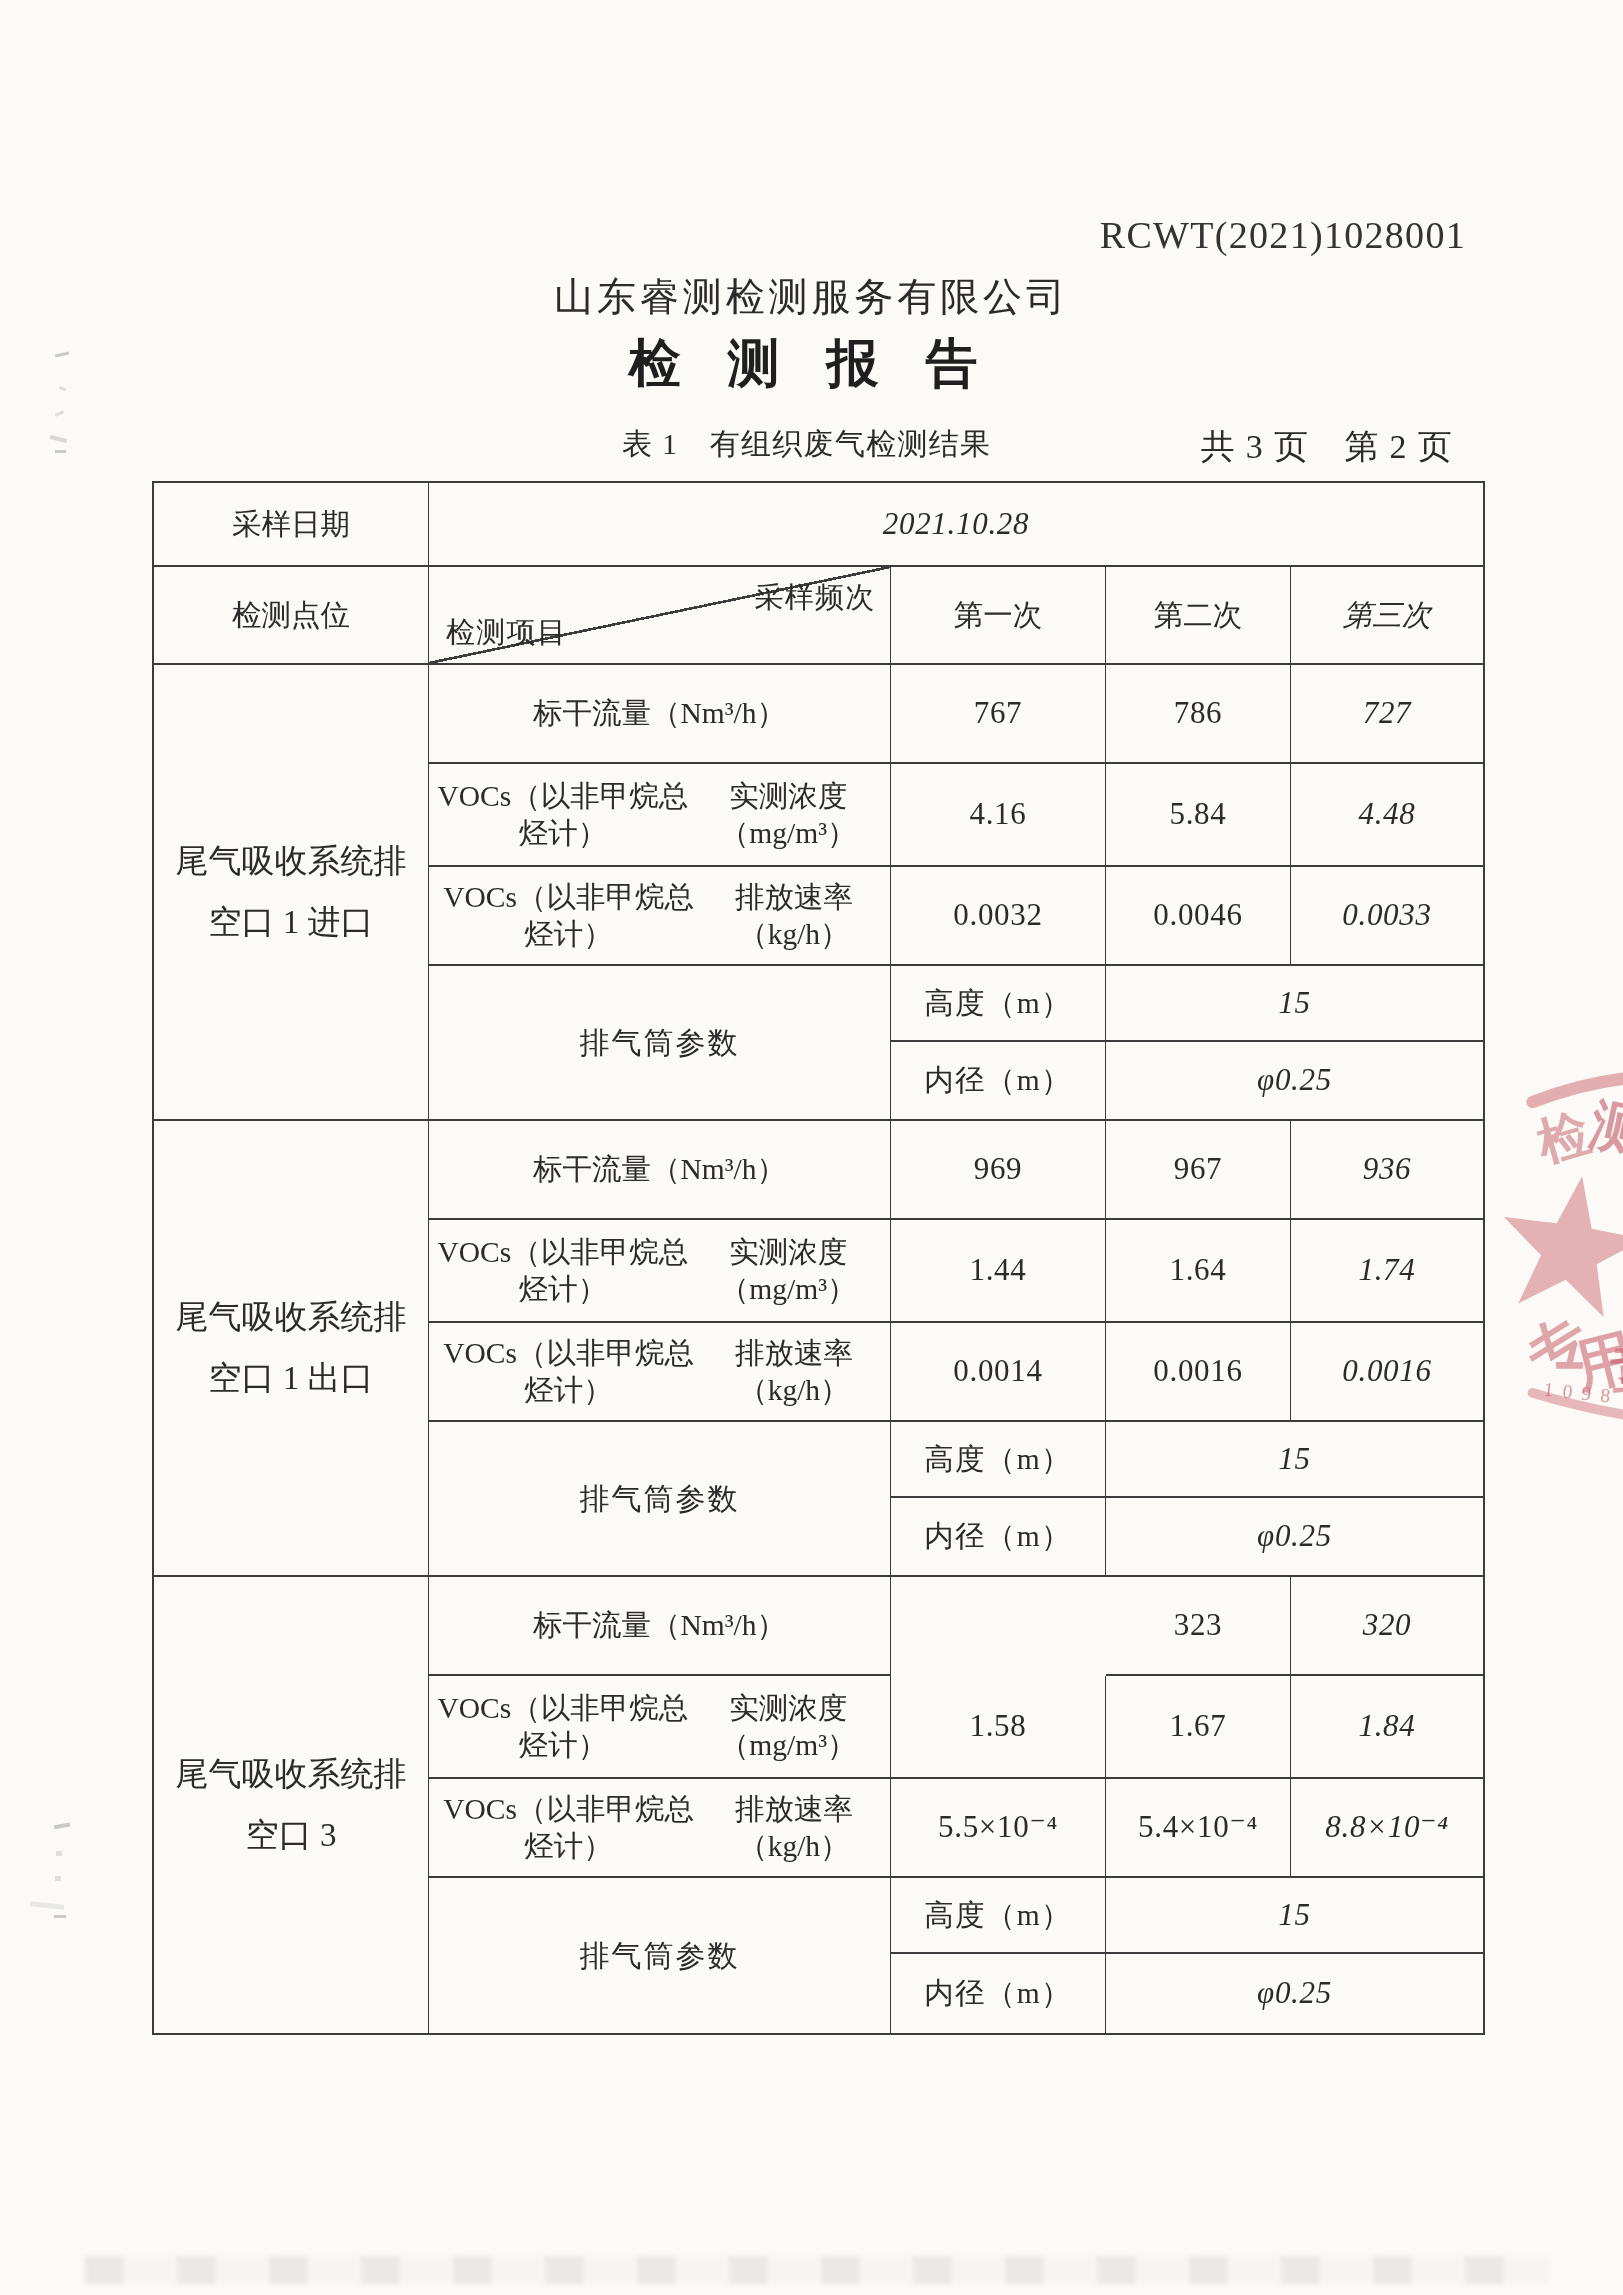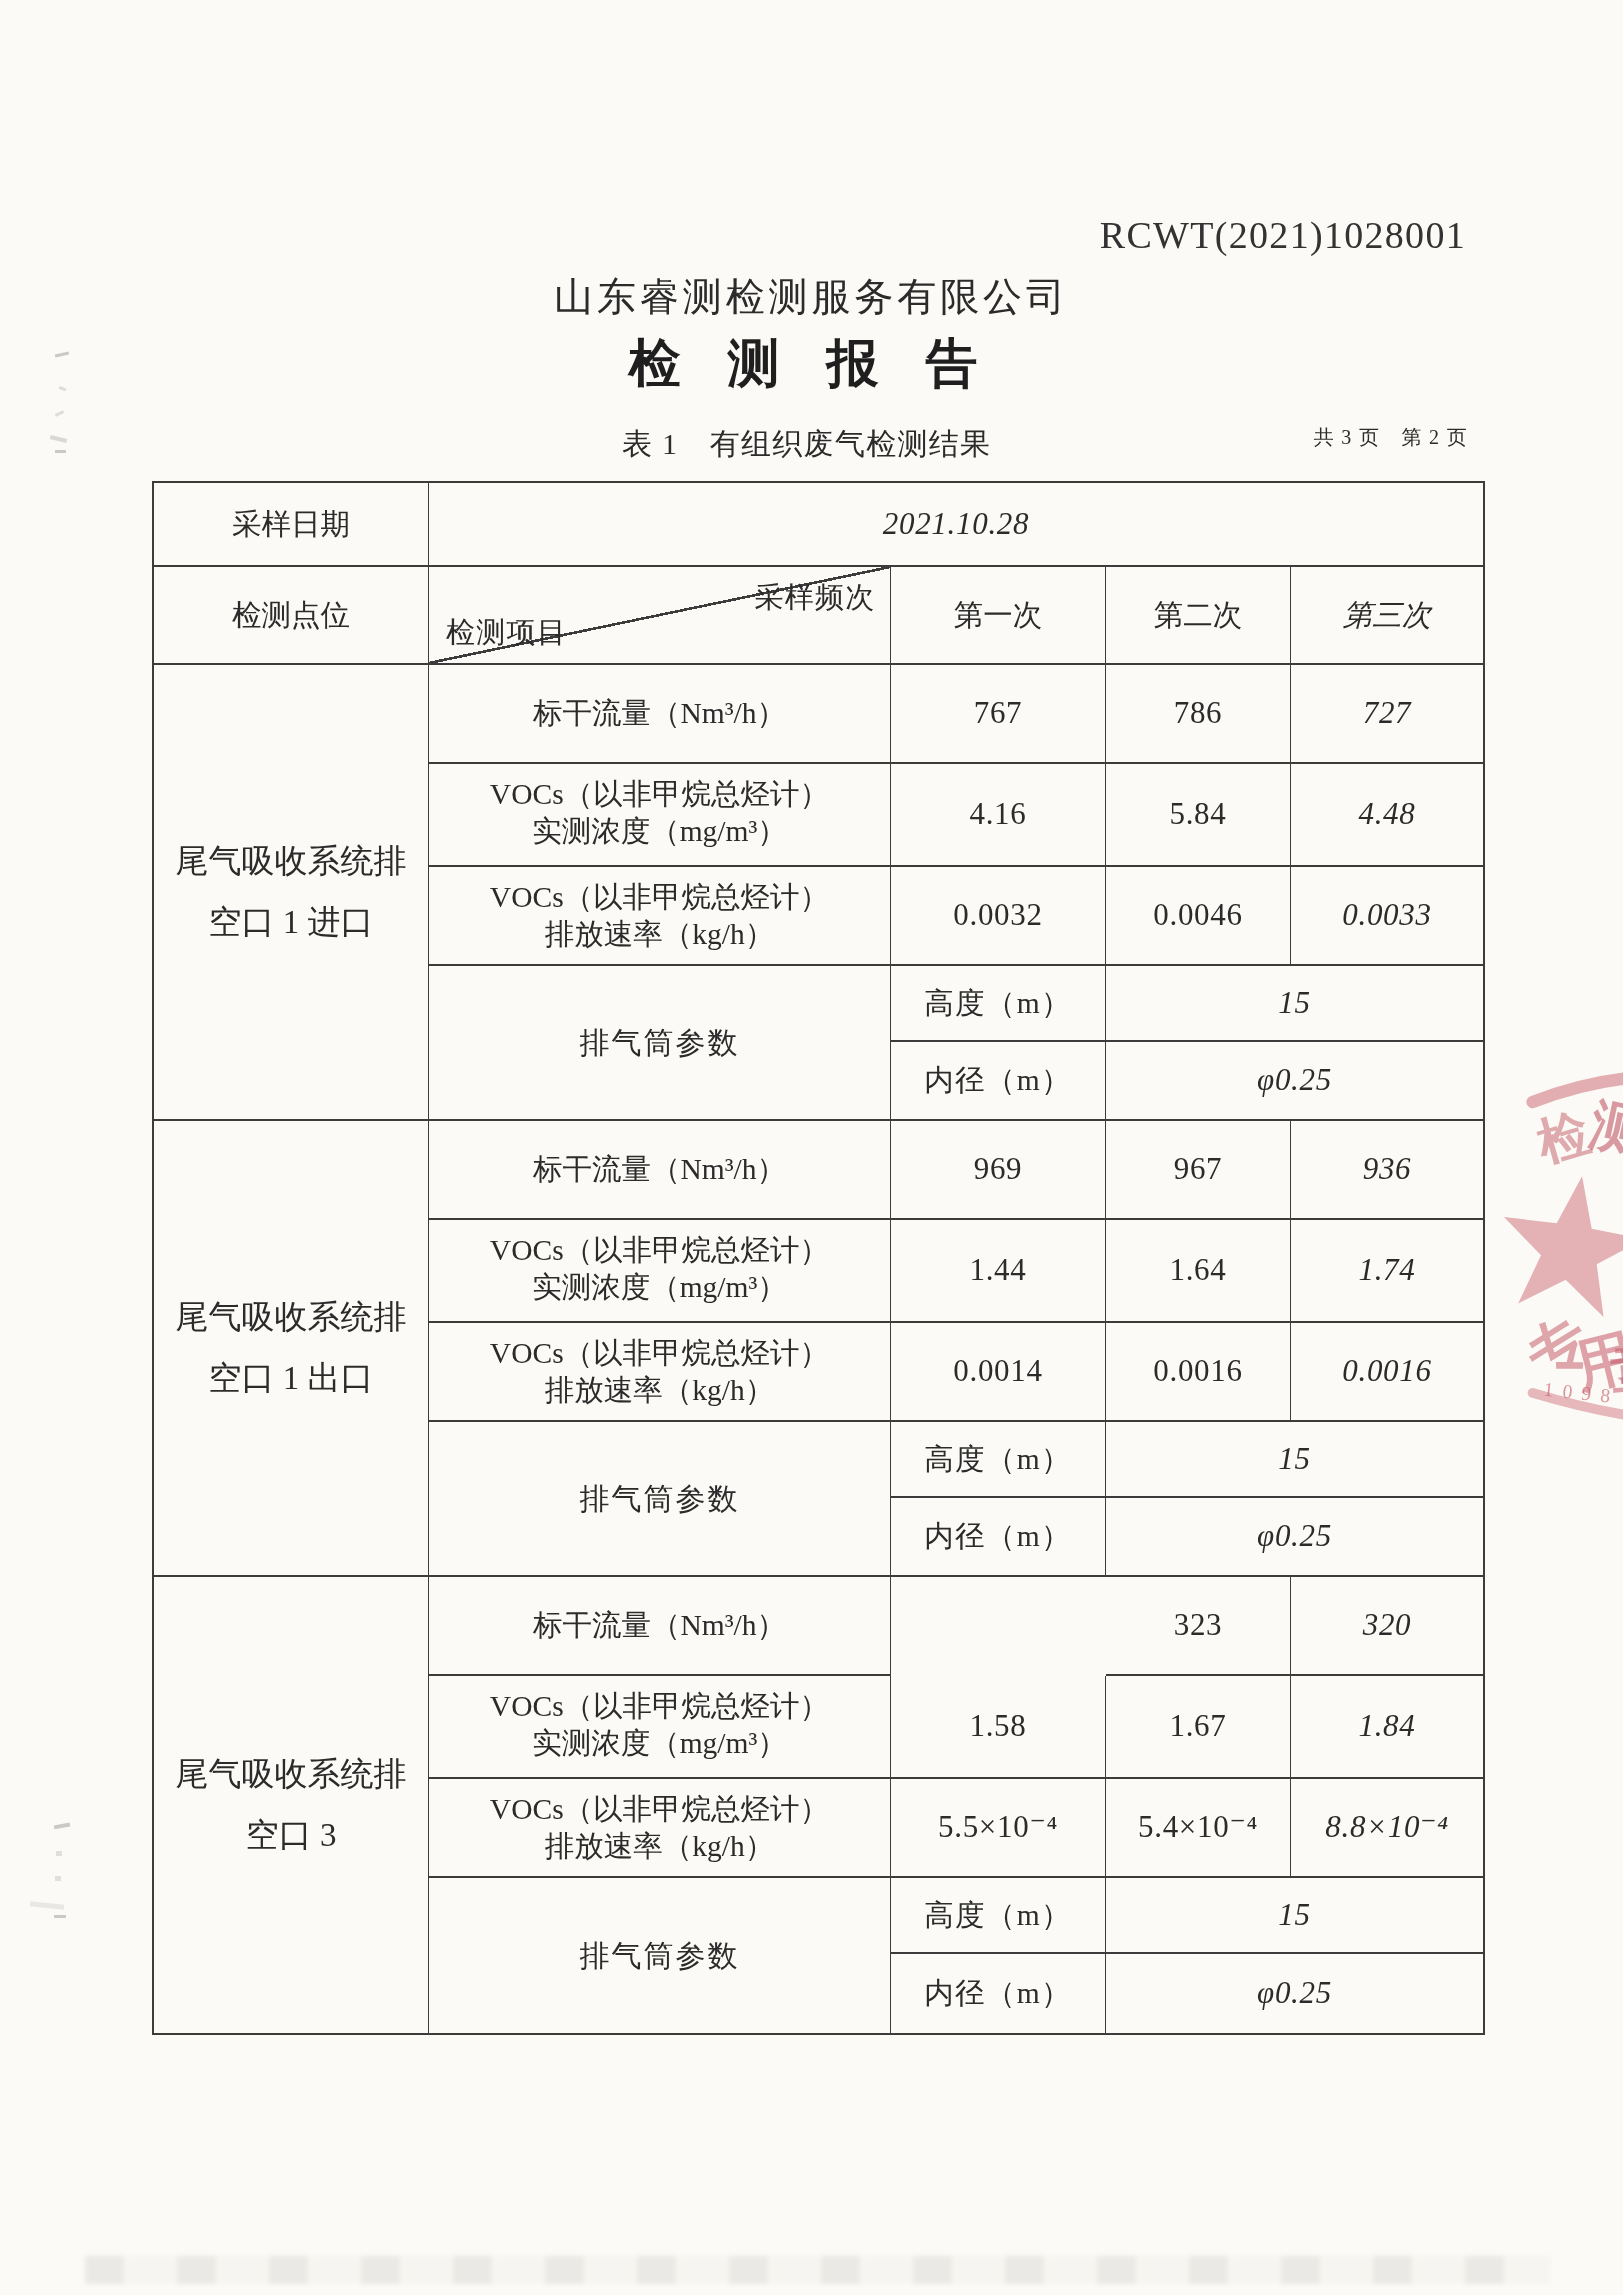--- a/index.html
+++ b/index.html
@@ -25,21 +25,21 @@
     text-align:center;font-size:52px;font-weight:bold;
     letter-spacing:17px;color:#1f1f1f;
   }
   .caption-row{
     position:absolute;top:424px;left:152px;width:1329px;height:37px;
   }
   .table-caption{
     position:absolute;left:470px;top:0;font-size:30px;color:#2b2b2b;letter-spacing:1.3px;
   }
   .pagination{
-    position:absolute;right:13px;top:0;font-size:20px;color:#2b2b2b;letter-spacing:1.3px;
+    position:absolute;right:28px;top:0;font-size:34px;color:#2b2b2b;letter-spacing:1.3px;
   }
   
   .report-table{
     position:absolute;left:152px;top:481px;
     display:grid;
     grid-template-columns:275px 462px 215px 185px 192px;
     grid-template-rows:84px 98px repeat(3,99px 103px 99px 76px 79px);
     border:2.6px solid #3c3c3c;
     background:transparent;
     box-sizing:content-box;
@@ -49,21 +49,21 @@
     border-bottom:2px solid #3c3c3c;
     display:flex;align-items:center;justify-content:center;
     text-align:center;position:relative;
     font-size:29.5px;color:#2b2b2b;
     box-sizing:border-box;
     line-height:1.25;
   }
   .cell.nr{border-right:none;font-style:italic;}
   .cell.nb{border-bottom:none;}
   .val{font-size:31px;letter-spacing:0.7px;}
-  .two-line{flex-direction:column;justify-content:flex-start;padding:11.8px 5.2px;}
+  .two-line{flex-direction:row;justify-content:space-between;padding:11.8px 5.2px;}
   .point-cell{flex-direction:column;gap:19.6px;font-size:33px;}
   .param-cell{font-size:30px;letter-spacing:2px;}
   .sub-label{font-size:29.5px;letter-spacing:1.3px;}
   
   .diag{
     background:linear-gradient(to bottom right,
       transparent 0,transparent calc(50% - 1.3px),
       #3c3c3c calc(50% - 1.3px),#3c3c3c calc(50% + 1.3px),
       transparent calc(50% + 1.3px));
   }

